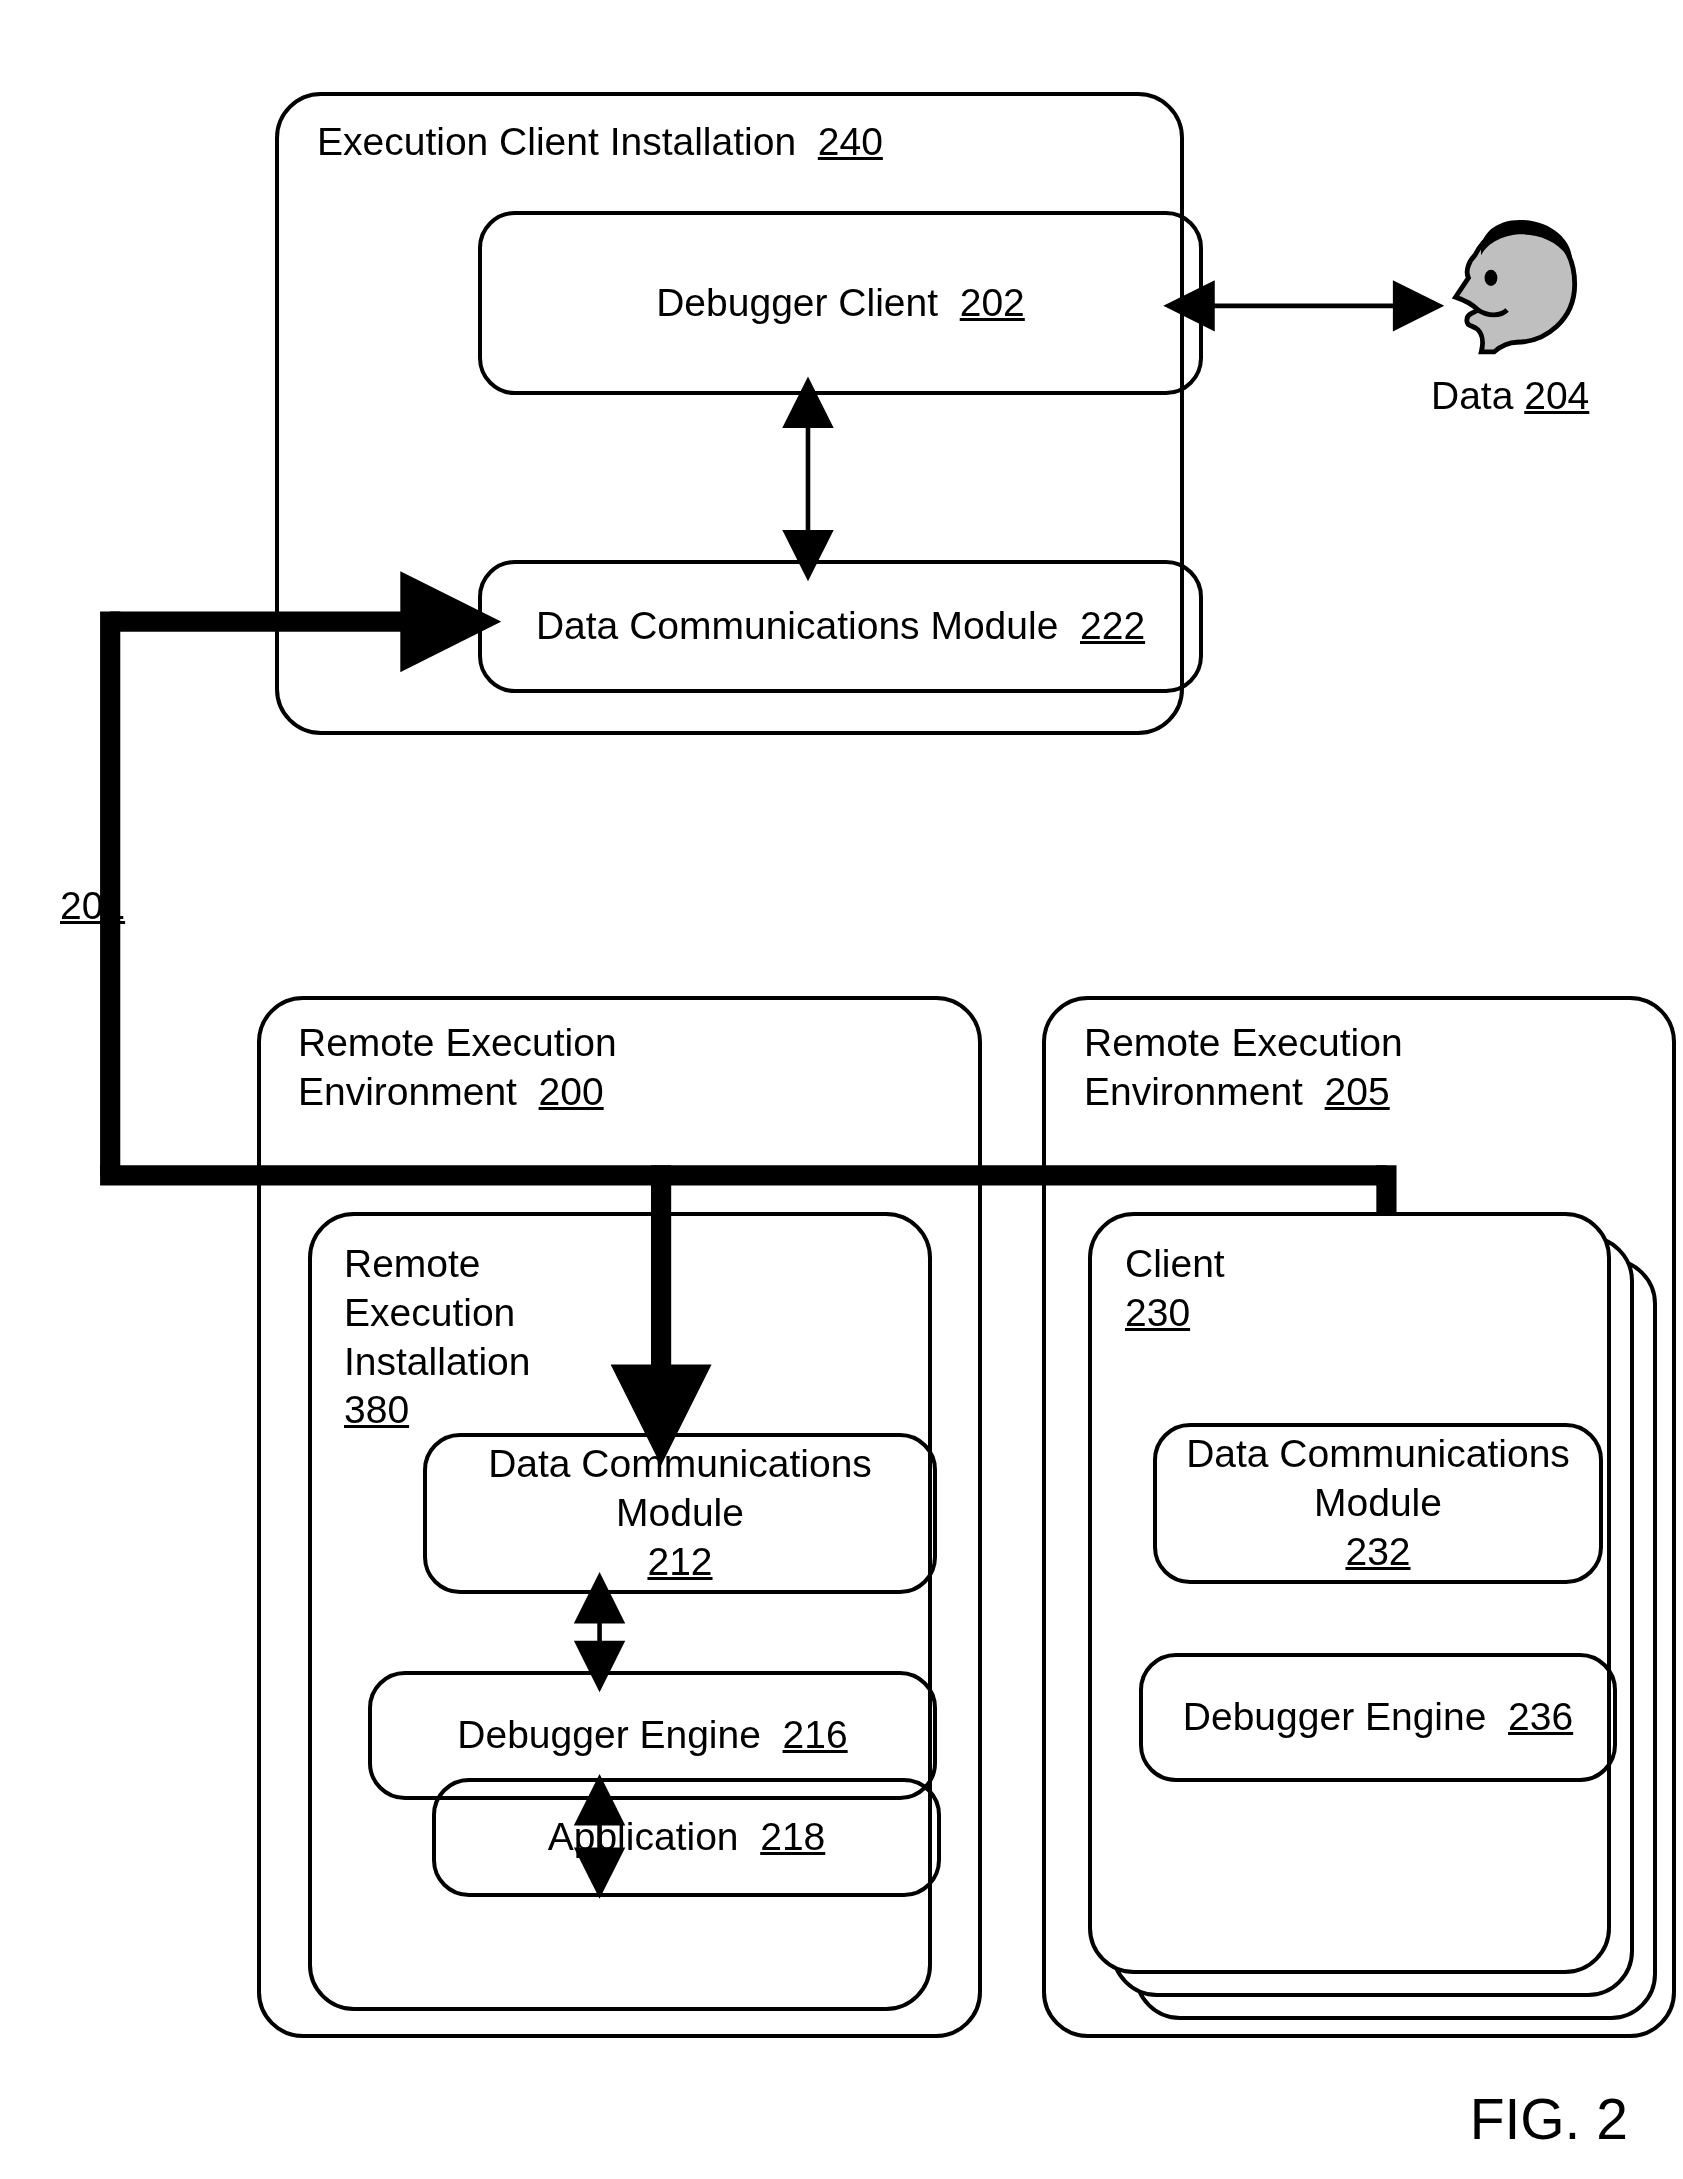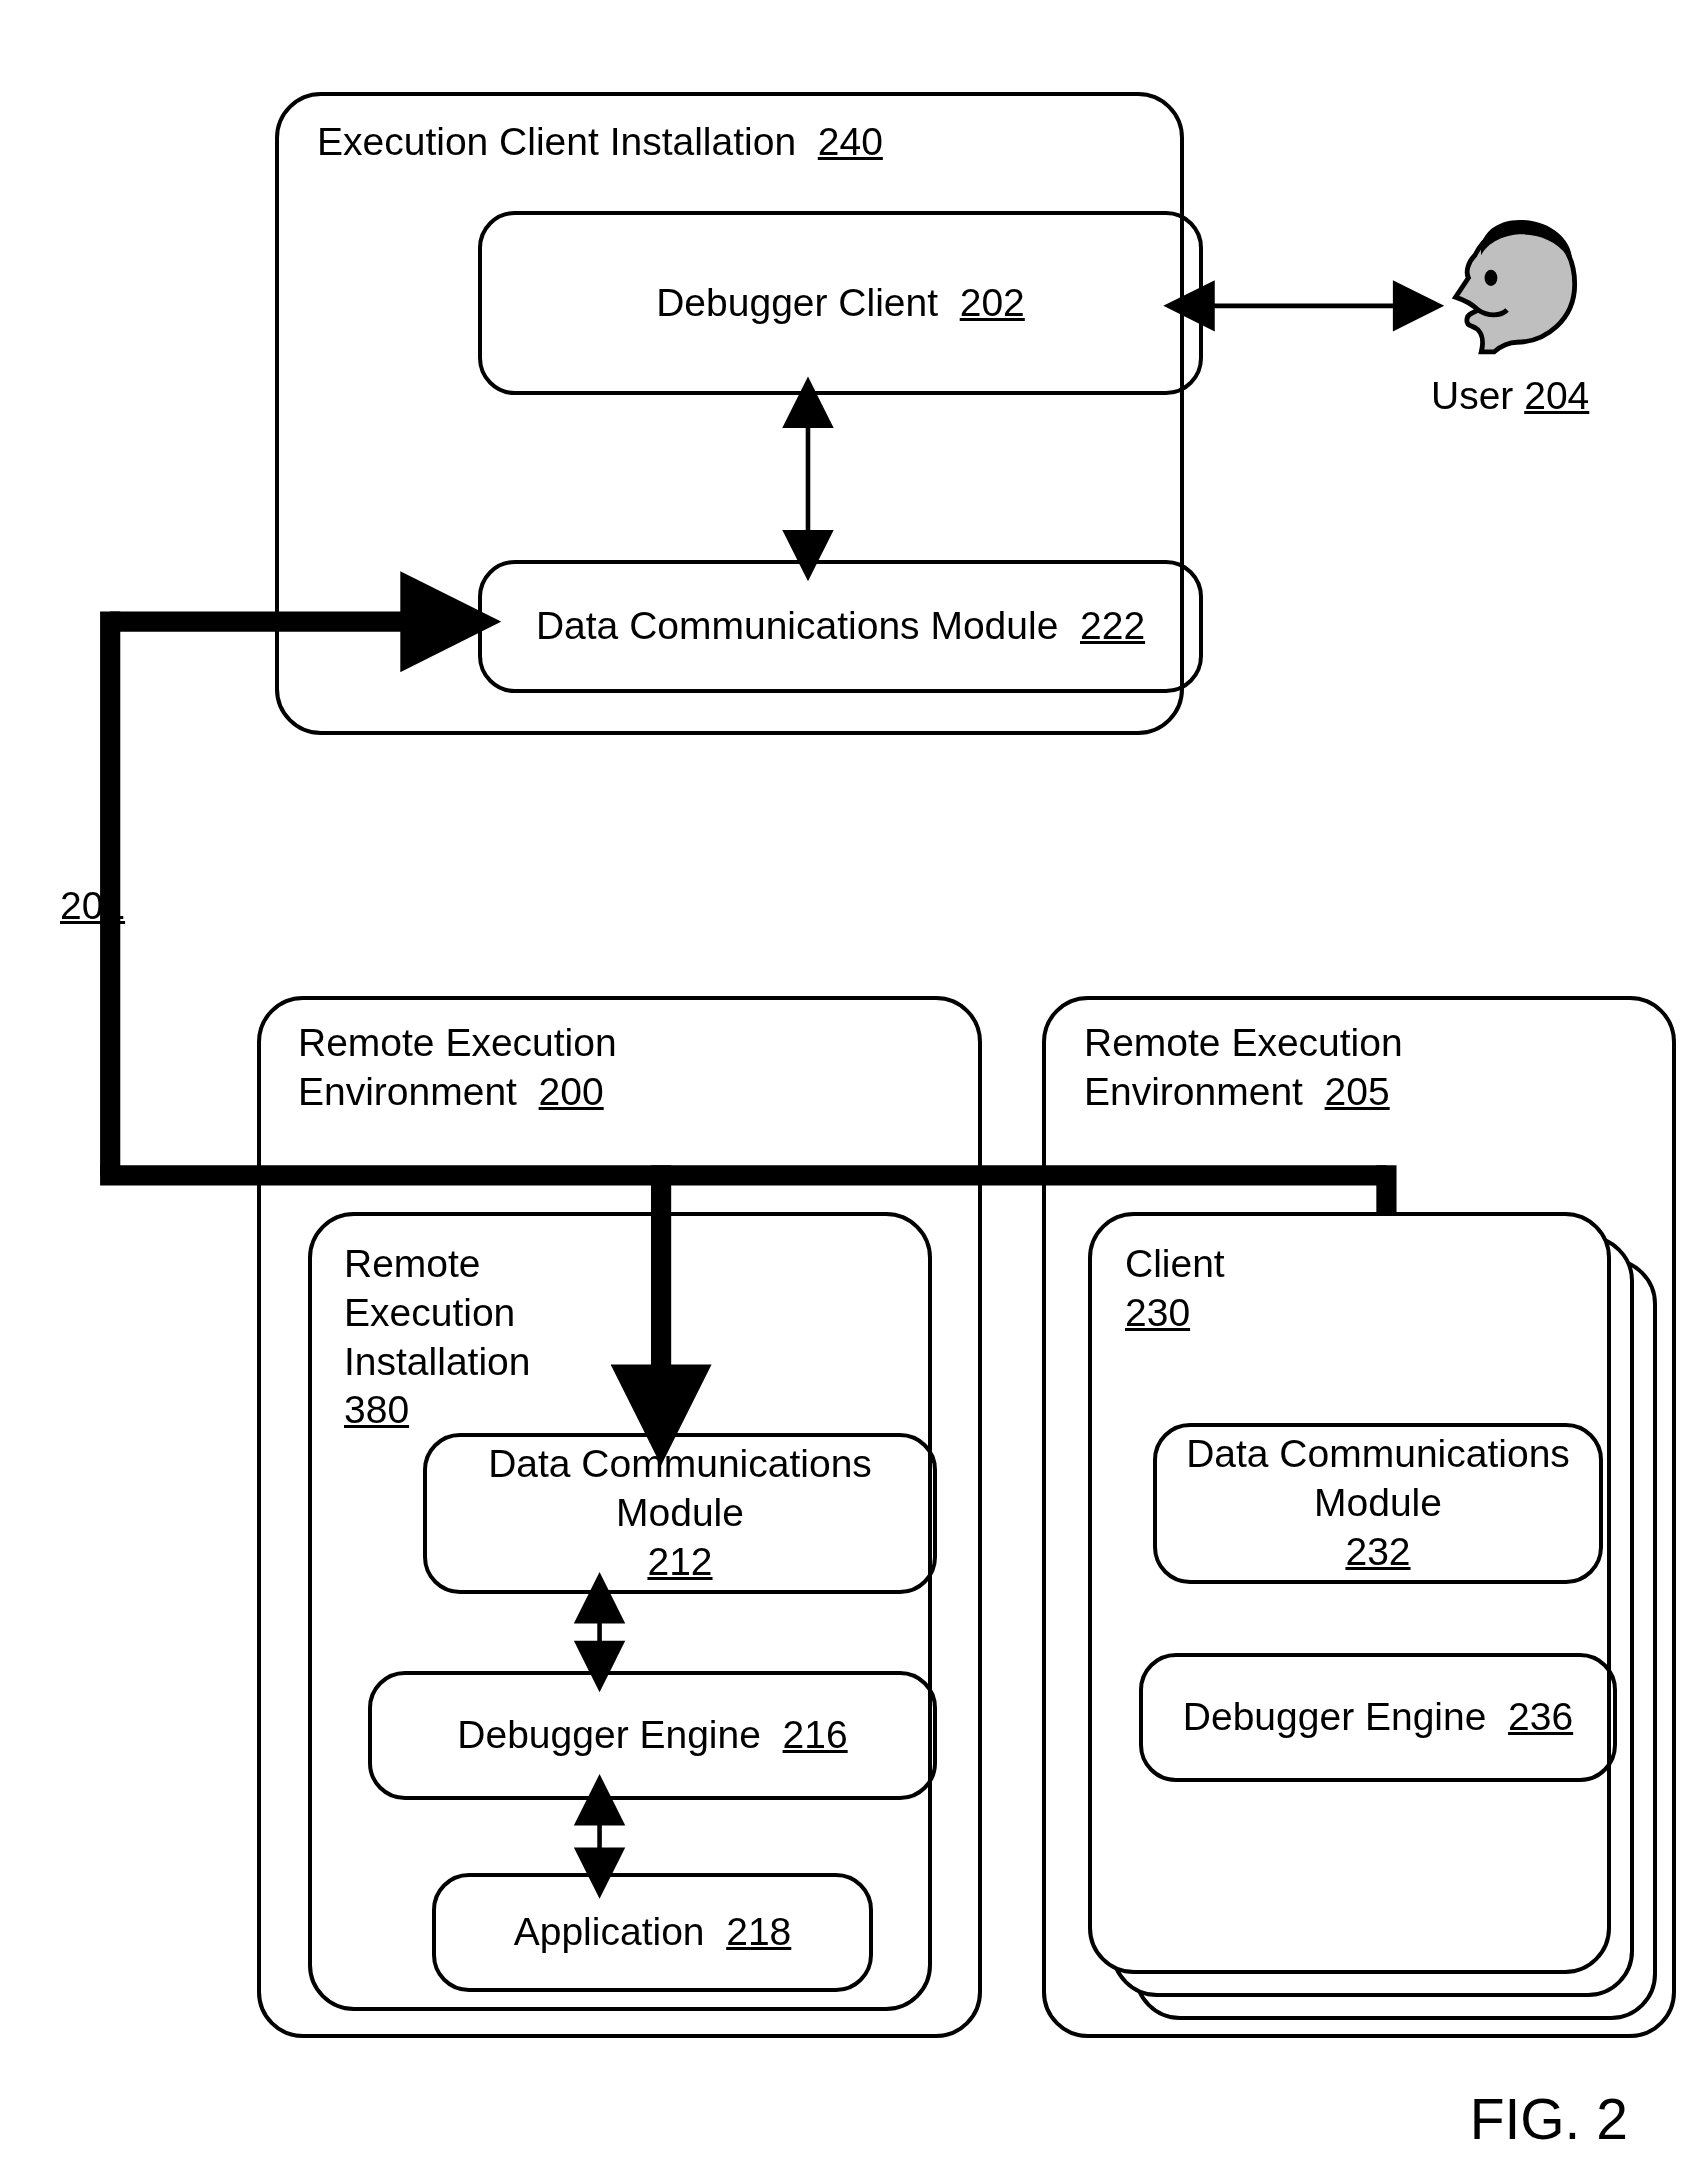--- a/index.html
+++ b/index.html
@@ -121,21 +121,21 @@
                C 32 18, 42 12, 55 12 Z" fill="#bfbfbf" stroke="#000" stroke-width="3"></path>
 
       <path d="M 30 30 C 38 14, 72 10, 86 34 C 88 24, 76 8, 54 8 C 38 8, 28 18, 30 30 Z" fill="#000"></path>
 
       <ellipse cx="36" cy="44" rx="4" ry="5" fill="#000"></ellipse>
 
       <path d="M 28 64 C 34 68, 42 68, 46 64" stroke="#000" stroke-width="3" fill="none"></path>
     </svg>
   </div>
   <div class="label" style="left:1431px; top:372px;">
-    <span>User</span>&nbsp;<span class="u">204</span>
+    <span>Data</span>&nbsp;<span class="u">204</span>
   </div>
 
   <div class="label u" style="left:60px; top:882px;">201</div>
 
   <div class="box" style="left:257px; top:996px; width:725px; height:1042px;"></div>
   <div class="label" style="left:298px; top:1019px; width:386px;">
     <span>Remote Execution Environment</span>&nbsp;&nbsp;<span class="u">200</span>
   </div>
 
   <div class="box" style="left:308px; top:1212px; width:624px; height:799px;"></div>
@@ -151,21 +151,21 @@
       <span>Data Communications Module</span><br><span class="u">212</span>
     </div>
   </div>
 
   <div class="inner-box" style="left:340px; top:1671px; width:569px; height:129px;">
     <div>
       <span>Debugger Engine</span>&nbsp;&nbsp;<span class="u">216</span>
     </div>
   </div>
 
-  <div class="inner-box" style="left:404px; top:1873px; width:441px; height:119px;">
+  <div class="inner-box" style="left:404px; top:1778px; width:509px; height:119px;">
     <div>
       <span>Application</span>&nbsp;&nbsp;<span class="u">218</span>
     </div>
   </div>
 
   <div class="box" style="left:1042px; top:996px; width:634px; height:1042px;"></div>
   <div class="label" style="left:1084px; top:1019px; width:386px;">
     <span>Remote Execution Environment</span>&nbsp;&nbsp;<span class="u">205</span>
   </div>
 

